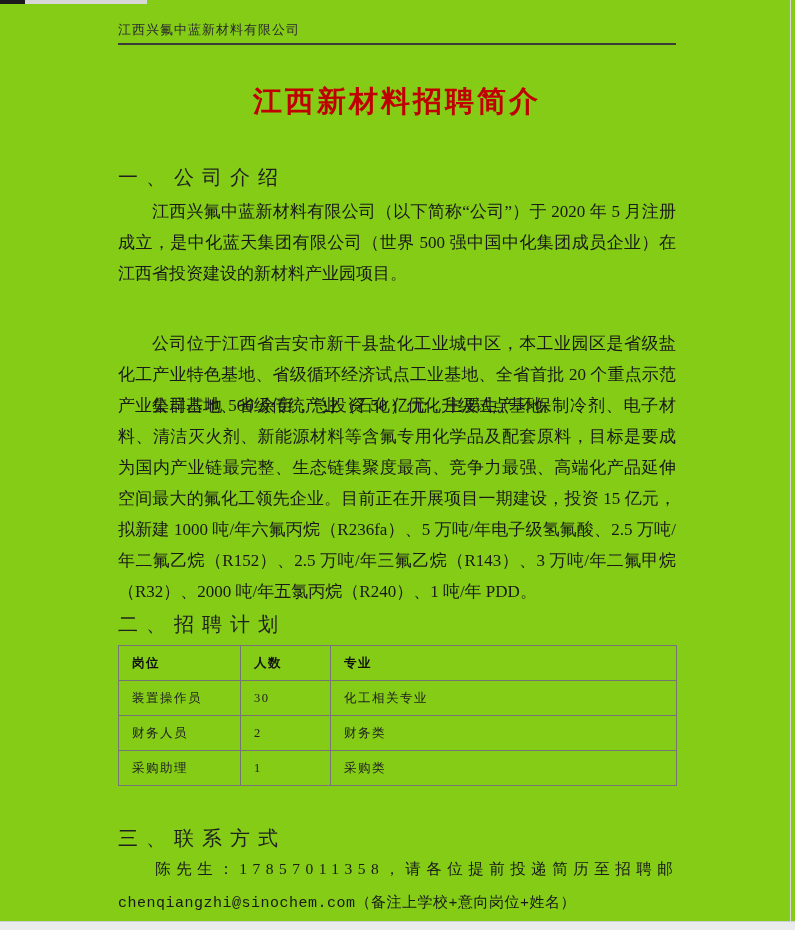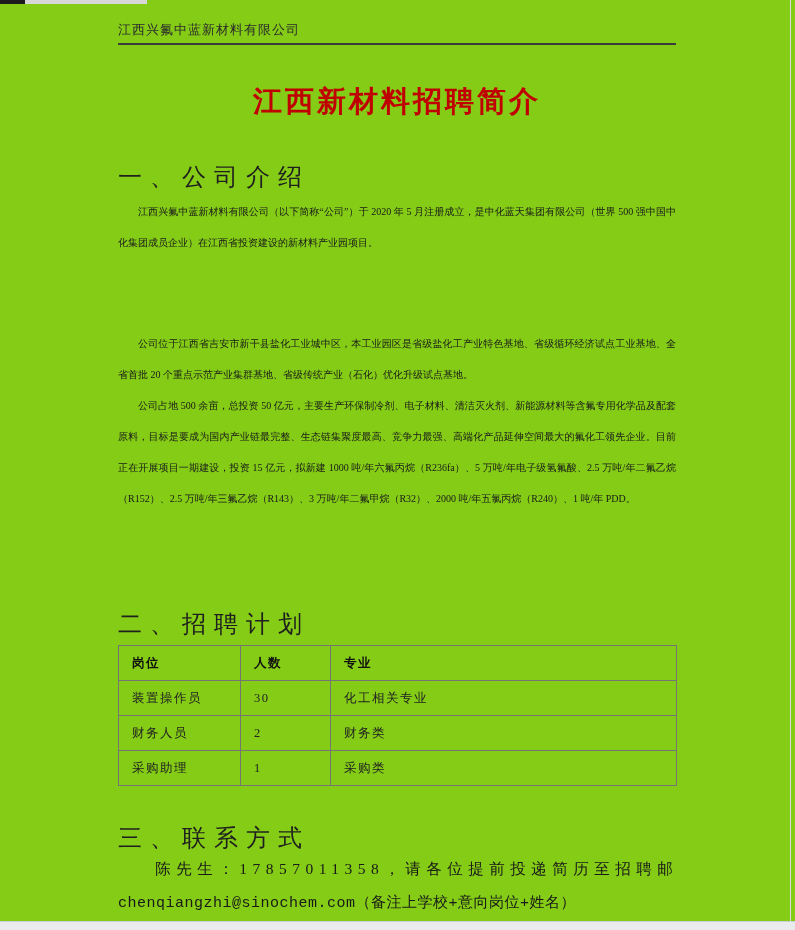--- a/index.html
+++ b/index.html
@@ -19,29 +19,29 @@
     font-size:13px;color:#2b2b2b;letter-spacing:1px;
     border-bottom:2px solid #3b3b3b;padding-bottom:4px;
   }
   .doc-title{
     position:absolute;left:118px;top:86px;width:558px;
     text-align:center;font-size:29px;line-height:36px;font-weight:bold;
     letter-spacing:3px;color:#c00000;
   }
   .sec-heading{
     position:absolute;left:118px;width:558px;
-    font-size:24px;line-height:24px;color:#1f1f1f;letter-spacing:8px;
+    font-size:20px;line-height:24px;color:#1f1f1f;letter-spacing:8px;
   }
   .h-intro{top:165px;}
   .h-plan{top:612px;}
   .h-contact{top:826px;}
 
   .para{
     position:absolute;left:118px;width:558px;
-    font-size:10px;line-height:31px;text-align:justify;
+    font-size:17px;line-height:31px;text-align:justify;
     text-indent:2em;color:#191919;
   }
   .p1{top:196px;}
   .p2{top:293px;margin-top:35px;}
   .p3{top:390px;}
 
   table.recruit{
     position:absolute;left:118px;top:645px;width:558px;
     border-collapse:collapse;table-layout:fixed;
   }

